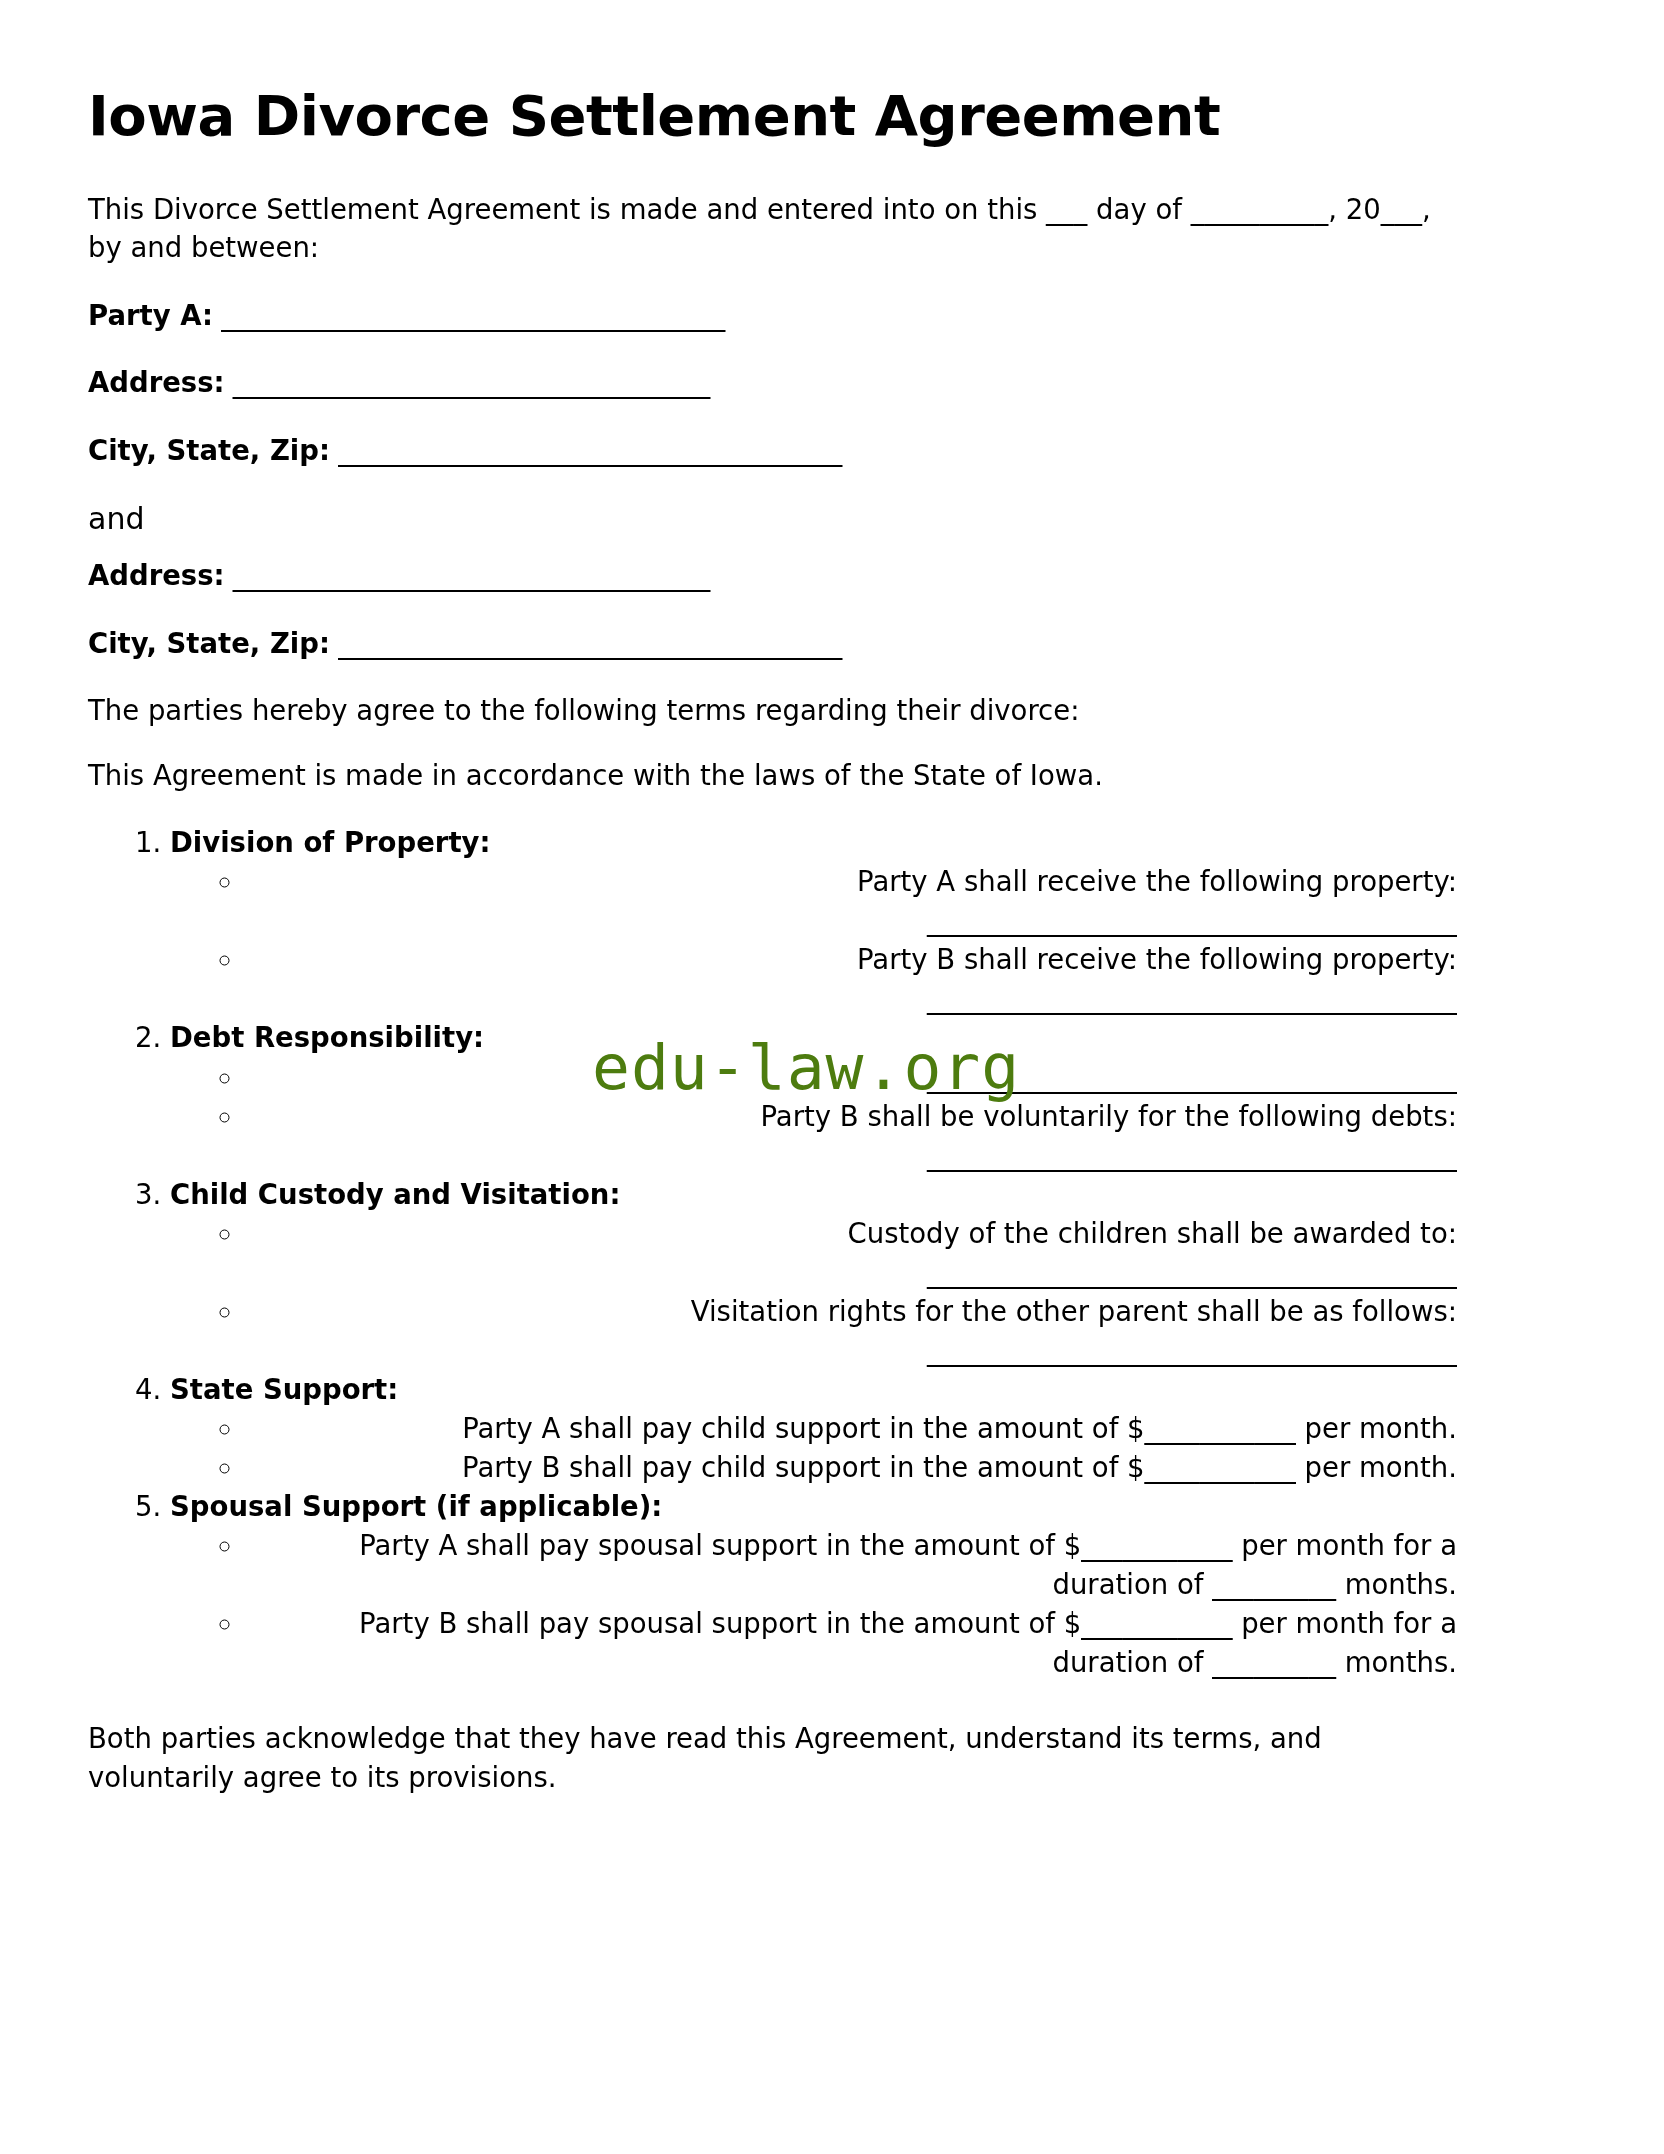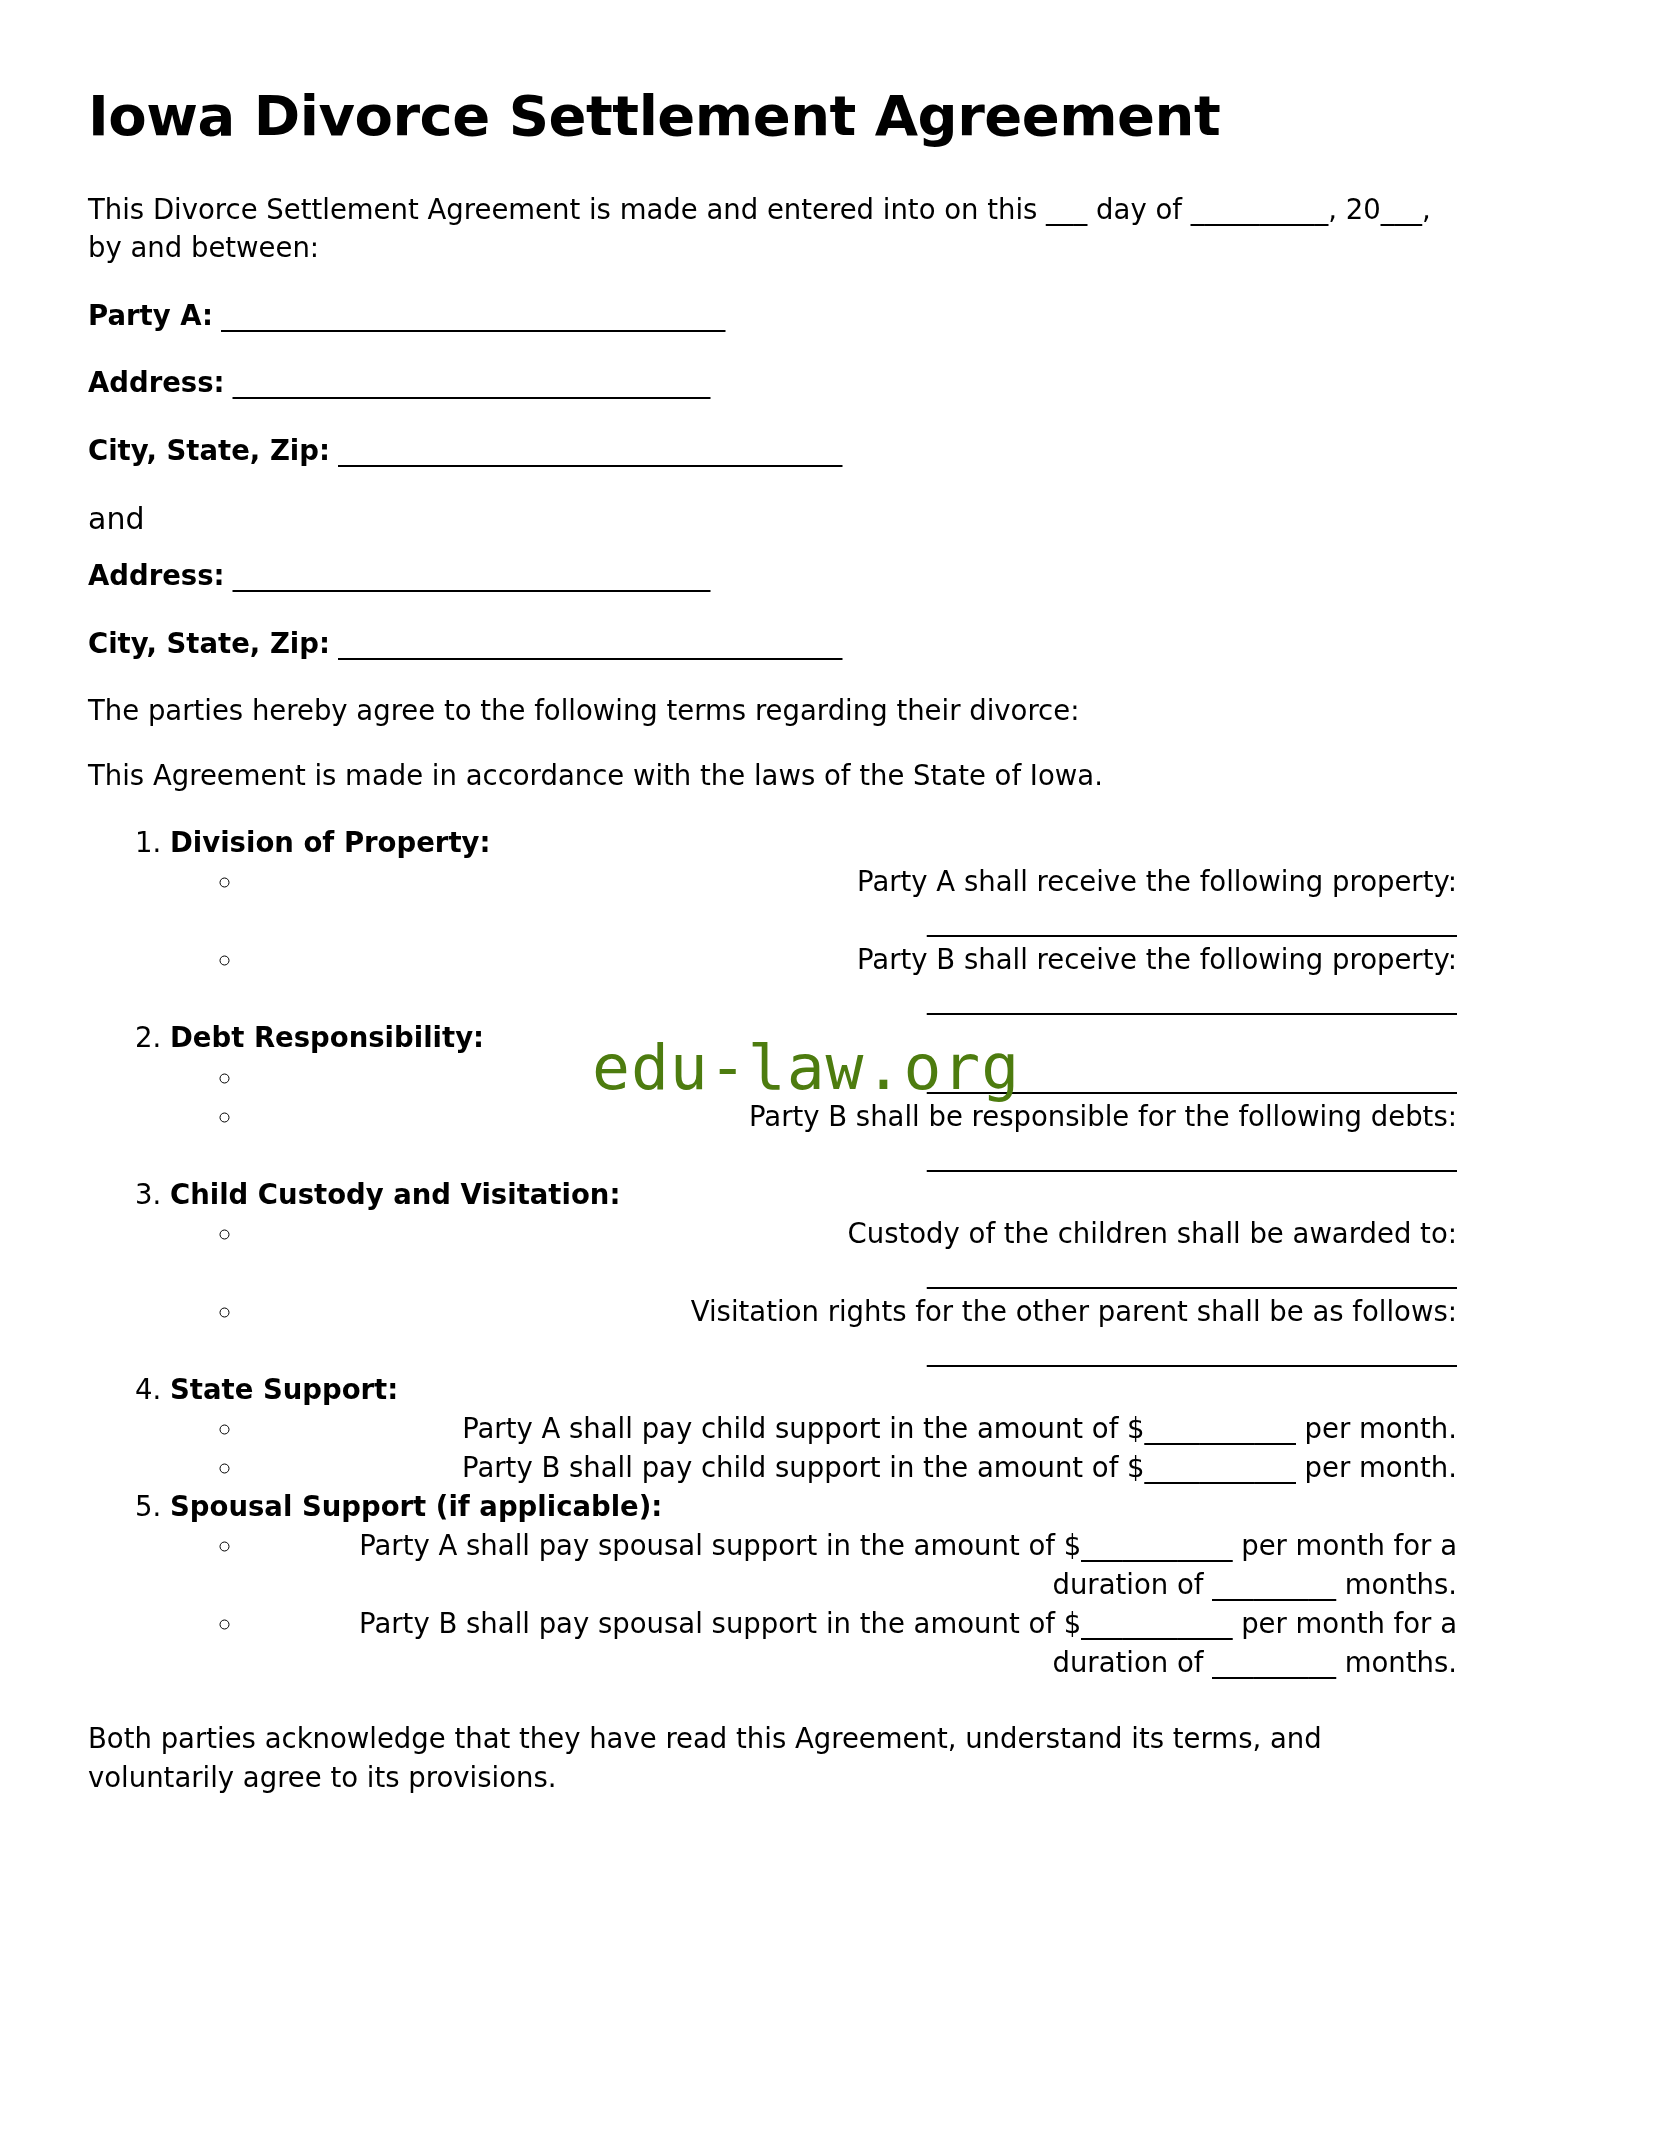--- a/index.html
+++ b/index.html
@@ -168,21 +168,21 @@
       <ul class="subs">
         <li class="with-blank"><span>Party A shall receive the following property:</span><span class="sub-blank-line">________________________________________</span></li>
         <li class="with-blank"><span>Party B shall receive the following property:</span><span class="sub-blank-line">________________________________________</span></li>
       </ul>
     </li>
 
     <li>
       <span class="term-head">Debt Responsibility:</span>
       <ul class="subs">
         <li class="with-blank"><span class="sub-blank-line">________________________________________</span></li>
-        <li class="with-blank"><span>Party B shall be responsible for the following debts:</span><span class="sub-blank-line">________________________________________</span></li>
+        <li class="with-blank"><span>Party B shall be voluntarily for the following debts:</span><span class="sub-blank-line">________________________________________</span></li>
       </ul>
     </li>
 
     <li>
       <span class="term-head">Child Custody and Visitation:</span>
       <ul class="subs">
         <li class="with-blank"><span>Custody of the children shall be awarded to:</span><span class="sub-blank-line">________________________________________</span></li>
         <li class="with-blank"><span>Visitation rights for the other parent shall be as follows:</span><span class="sub-blank-line">________________________________________</span></li>
       </ul>
     </li>

